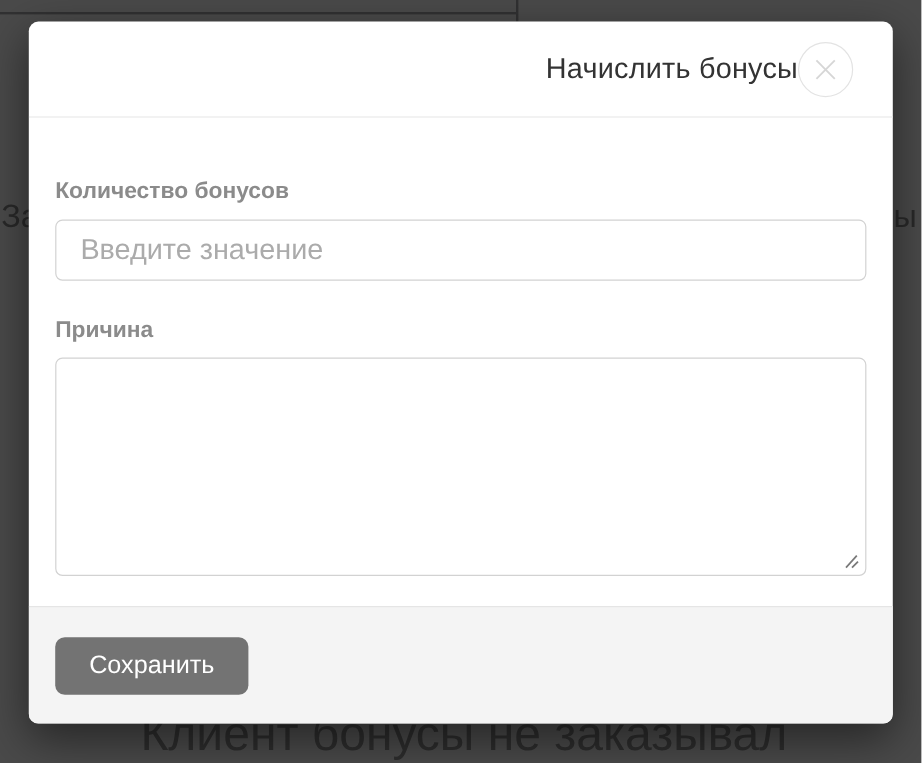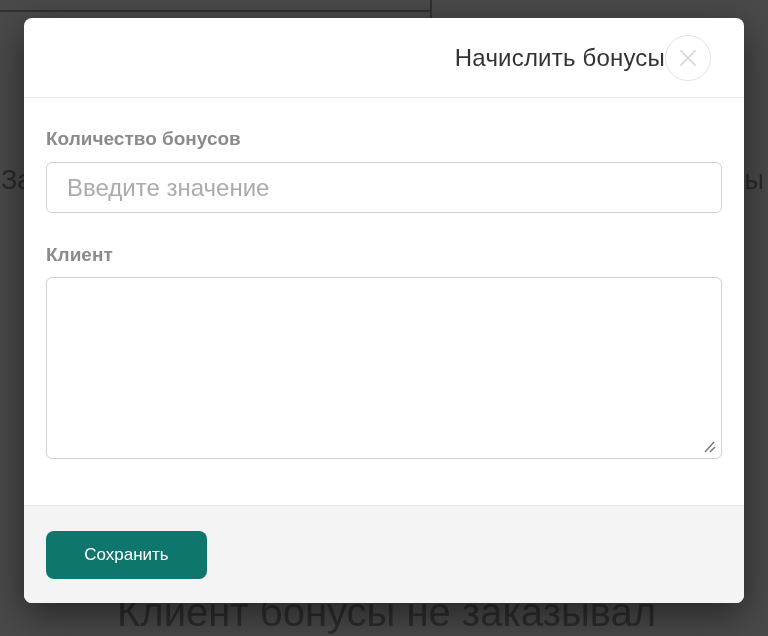--- a/index.html
+++ b/index.html
@@ -96,20 +96,21 @@
   .modal-body {
     flex: 1 1 auto;
     padding: 31px 22px 0 22px;
   }
   .field-label {
     display: block;
     font-size: 19px;
     font-weight: bold;
     color: #8b8b8b;
     line-height: 20px;
+    margin-top: 21px;
   }
   .text-input {
     display: block;
     width: 100%;
     height: 51px;
     margin-top: 13px;
     border: 1px solid #d2d2d2;
     border-radius: 6px;
     padding: 0 20px;
     font-family: "Liberation Sans", sans-serif;
@@ -148,24 +149,24 @@
     background: #f4f4f4;
     border-top: 1px solid #e5e5e5;
     padding: 25px 22px;
   }
   .save-btn {
     height: 48px;
     min-width: 161px;
     padding: 0 26px;
     border: none;
     border-radius: 8px;
-    background: #0f766e;
+    background: #737373;
     color: #ffffff;
     font-family: "Liberation Sans", sans-serif;
-    font-size: 17px;
+    font-size: 21px;
     cursor: pointer;
   }
 </style>
 </head>
 <body>
 
 <div class="viewport">
 
   <div class="bg-page">
     <div class="bg-line-h"></div>
@@ -186,21 +187,21 @@
           <line x1="15" y1="15" x2="31" y2="31" stroke="#d6d6d6" stroke-width="1.6"></line>
           <line x1="31" y1="15" x2="15" y2="31" stroke="#d6d6d6" stroke-width="1.6"></line>
         </svg>
       </button>
     </div>
 
     <div class="modal-body">
       <label class="field-label">Количество бонусов</label>
       <input class="text-input" type="text" placeholder="Введите значение" style="">
 
-      <label class="field-label label-reason">Клиент</label>
+      <label class="field-label label-reason">Причина</label>
       <div class="textarea-wrap">
         <textarea class="reason-textarea" style=""></textarea>
         <svg class="resize-handle" width="16" height="16" viewBox="0 0 16 16">
           <line x1="3" y1="13" x2="12" y2="3" stroke="#787878" stroke-width="1.4"></line>
           <line x1="8" y1="13" x2="13" y2="8" stroke="#787878" stroke-width="1.4"></line>
         </svg>
       </div>
     </div>
 
     <div class="modal-footer">

